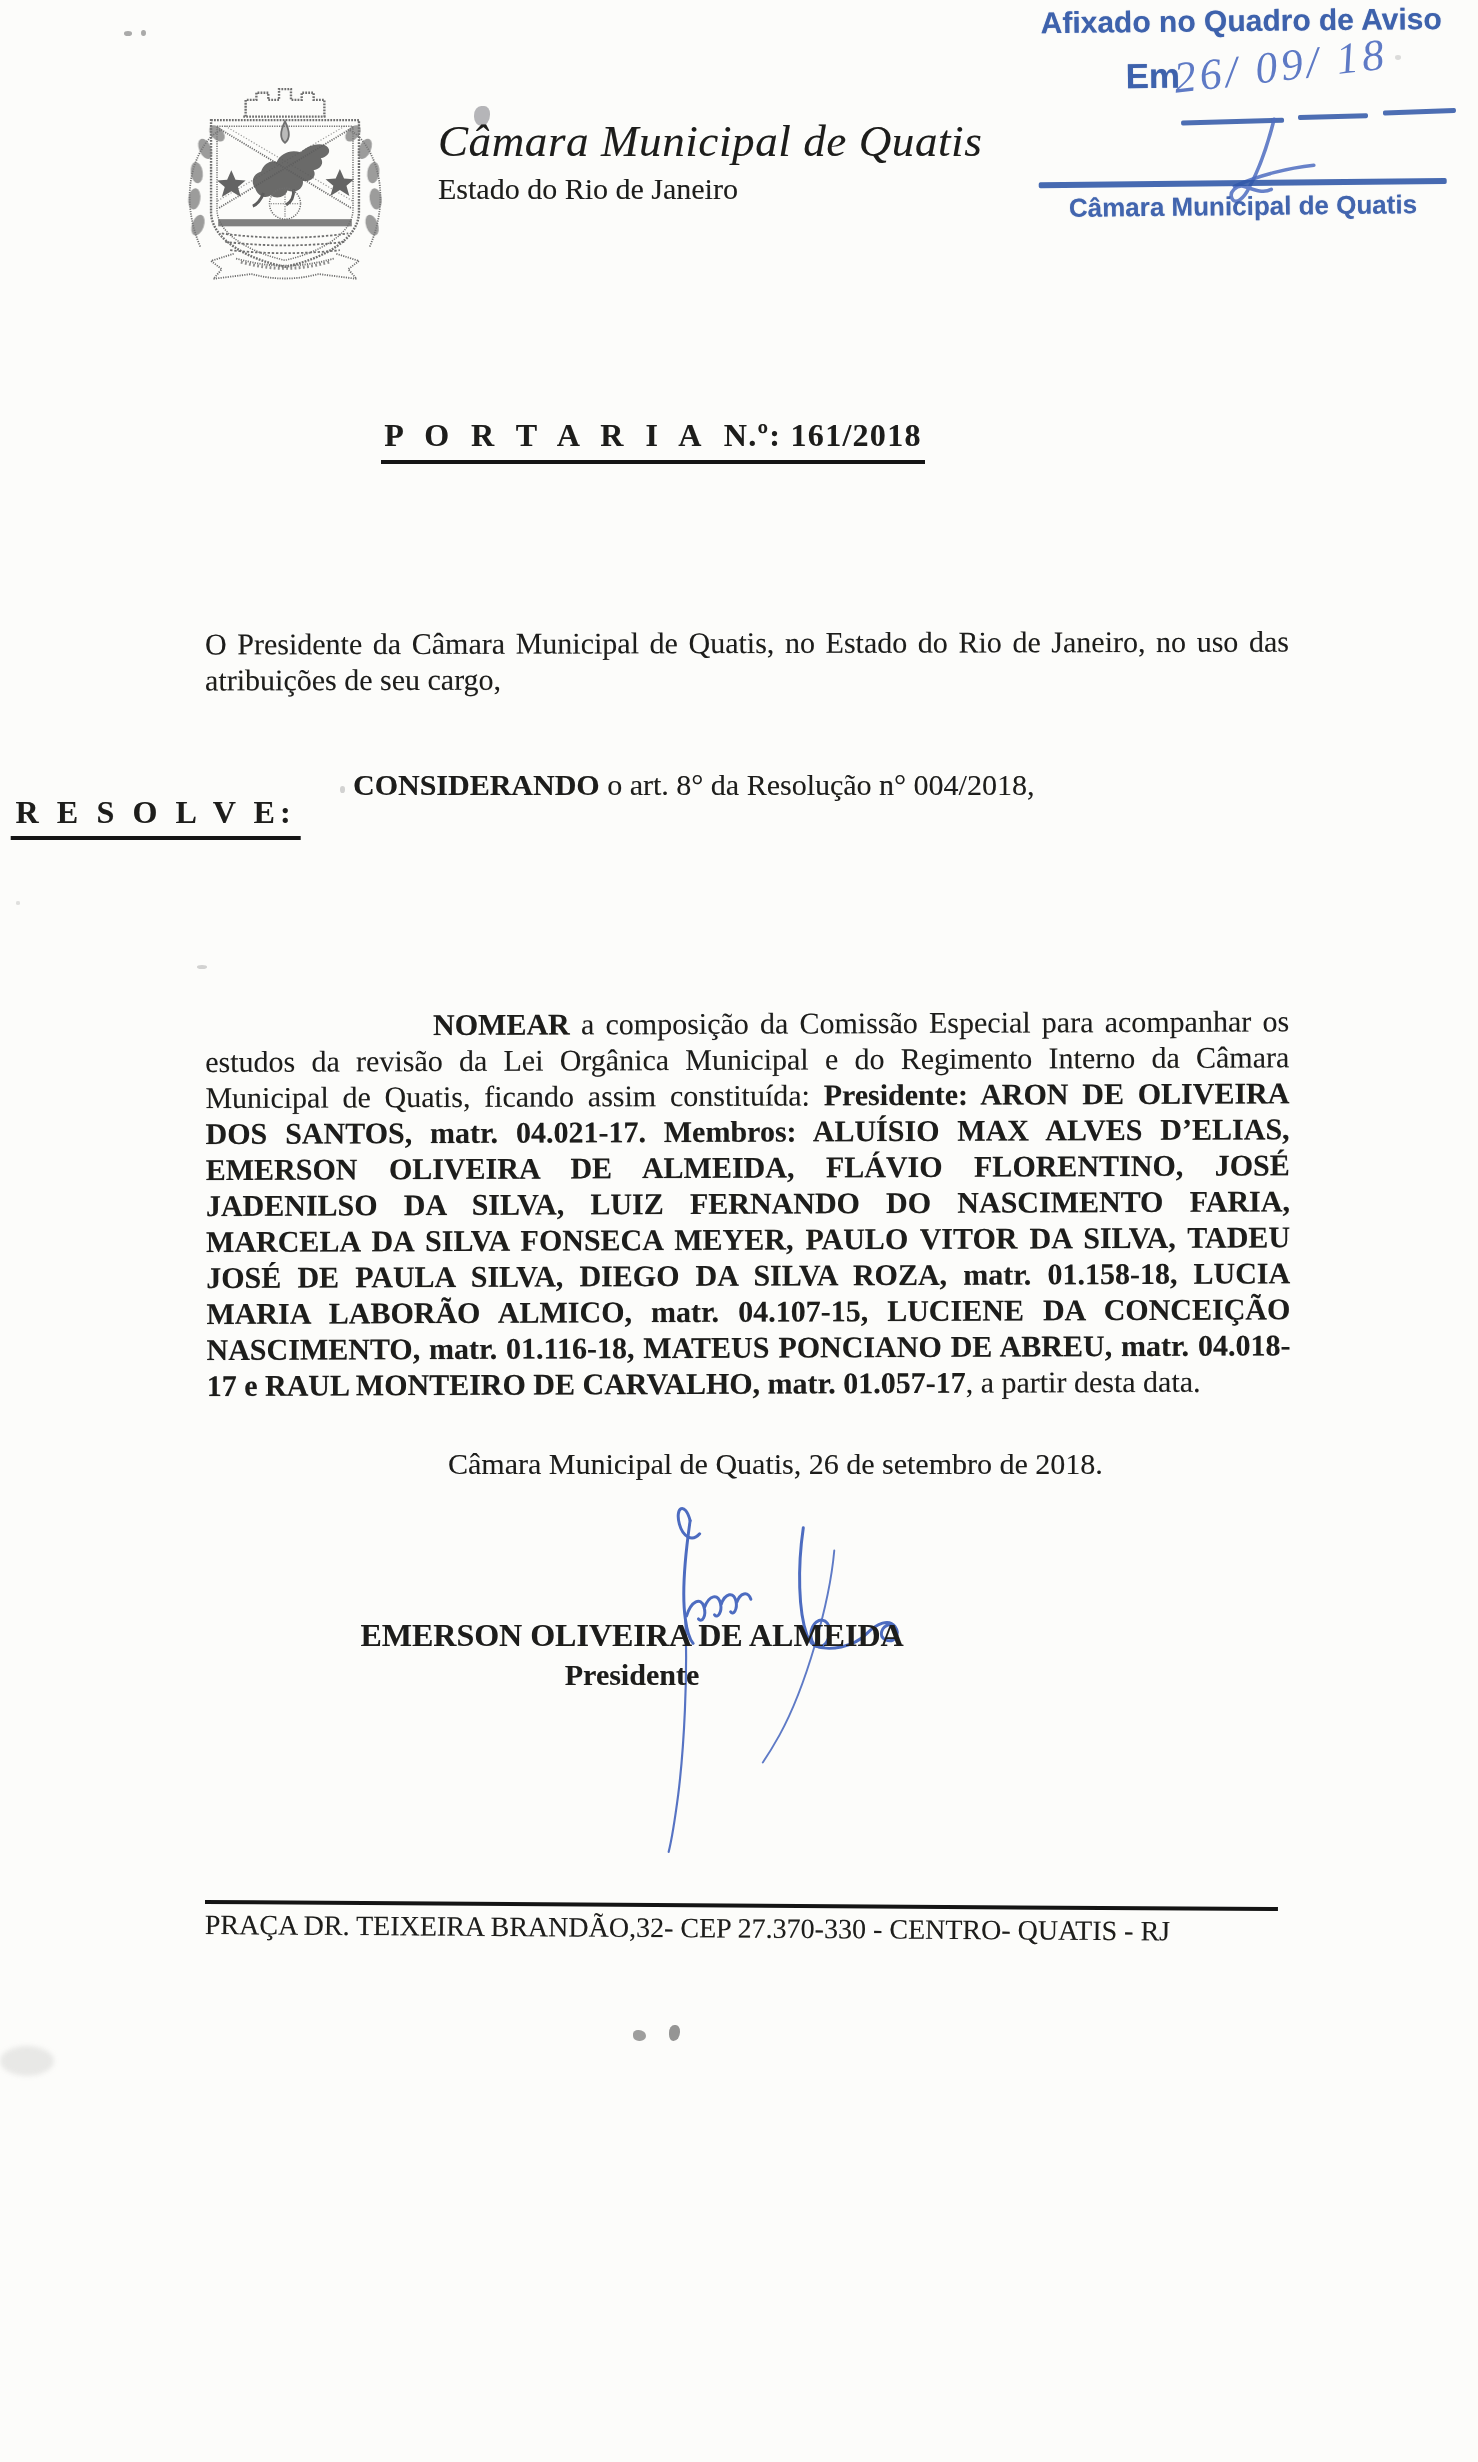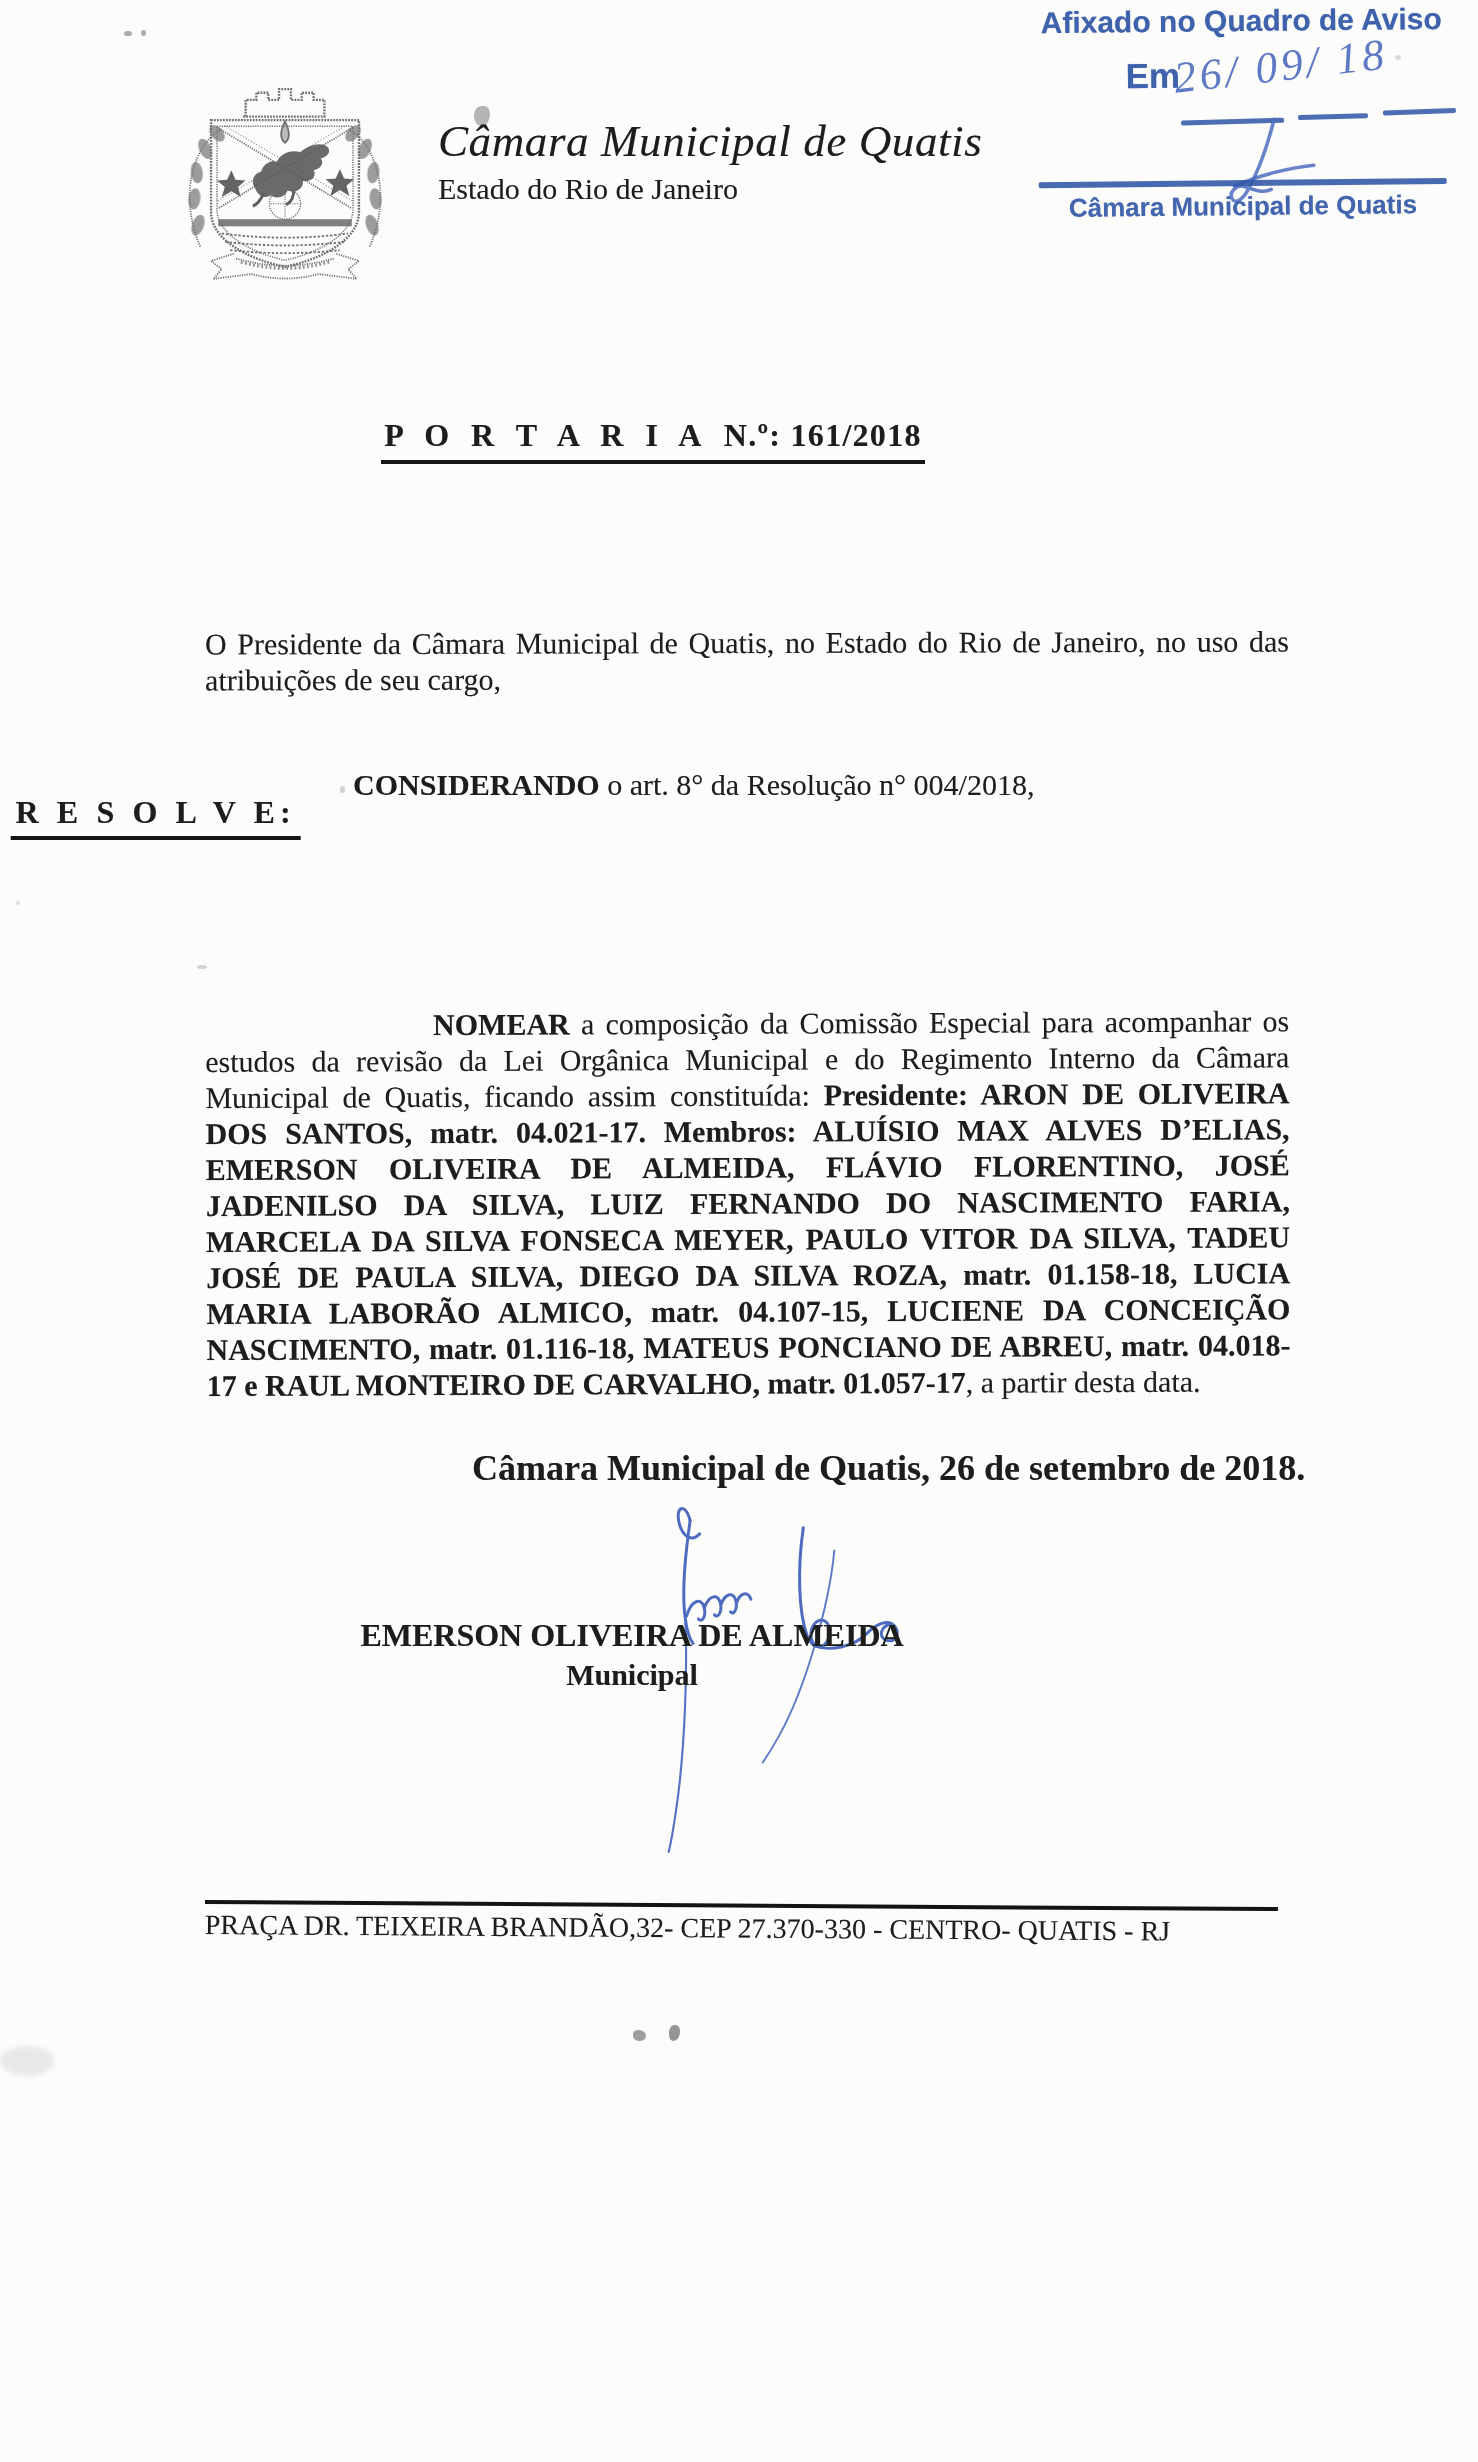--- a/index.html
+++ b/index.html
@@ -77,21 +77,21 @@
   .para{
     position:absolute; left:205px; width:1084px;
     font-size:30px; line-height:36px;
     text-align:justify; text-align-last:left;
   }
   .para-intro{ top:595px; transform:rotate(-0.15deg); }
   .para-considerando{ top:737px; text-indent:148px; }
   .para-nomear{ top:978px; text-indent:228px; transform:rotate(-0.25deg); transform-origin:left top; }
   .para b, .para .b{ font-weight:bold; }
 
-  .dateline{ position:absolute; left:472px; top:1447px; font-size:36px; white-space:nowrap;font-weight:bold; }
+  .dateline{ position:absolute; left:448px; top:1447px; font-size:30px; white-space:nowrap; }
 
   
   .sig-svg{ position:absolute; left:596px; top:1473px; width:417px; height:417px; }
   .sig-block{ position:absolute; left:0; top:1617px; width:1186px; text-align:center; }
   .sig-block .inner{ display:inline-block; transform:translateX(39px); }
   .sig-name{ font-size:32px; font-weight:bold; white-space:nowrap; }
   .sig-role{ font-size:30px; font-weight:bold; margin-top:3.6px; }
 
   
   .footer{ position:absolute; left:205px; top:1900px; width:1073px;
@@ -212,21 +212,21 @@
   <path d="M368 290 C392 300 432 292 454 270 C472 252 492 244 502 258 C512 272 500 286 486 280 C474 274 478 258 494 254" stroke-width="5"></path>
 
   <path d="M150 245 C154 340 148 460 138 540 C133 578 128 612 122 636" stroke-width="3.6" opacity=".95"></path>
 
   <path d="M400 130 C392 220 352 360 308 440 C298 458 288 474 280 486" stroke-width="3.2" opacity=".9"></path>
 </svg>
 
 <div class="sig-block">
   <div class="inner">
     <div class="sig-name doc-text">EMERSON OLIVEIRA DE ALMEIDA</div>
-    <div class="sig-role doc-text">Municipal</div>
+    <div class="sig-role doc-text">Presidente</div>
   </div>
 </div>
 
 <div class="footer">
   <div class="footer-rule"></div>
   <div class="footer-address doc-text">PRAÇA DR. TEIXEIRA BRANDÃO,32- CEP 27.370-330 - CENTRO- QUATIS - RJ</div>
 </div>
 
 <div class="speck s1"></div>
 <div class="speck s2"></div>

